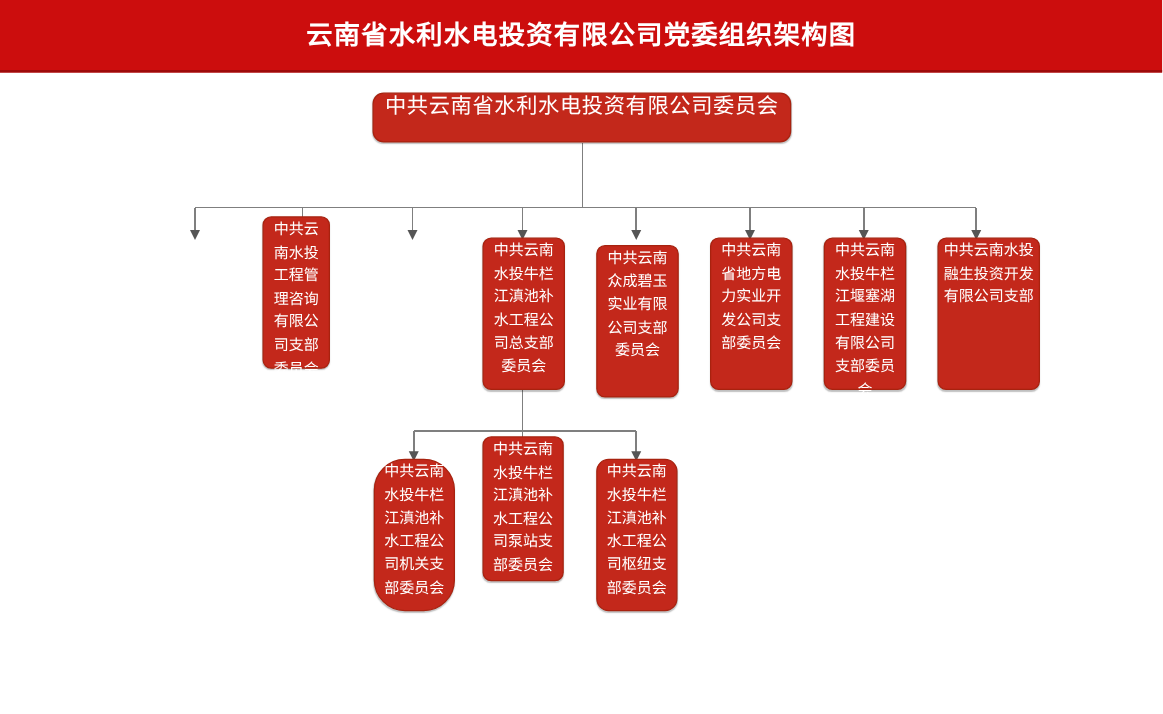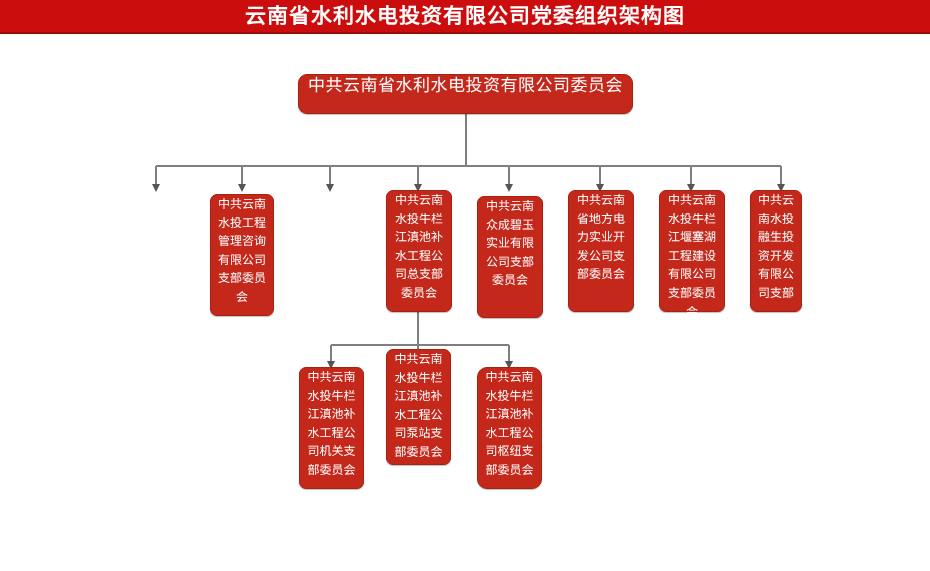--- a/index.html
+++ b/index.html
@@ -18,21 +18,21 @@
     background: #ffffff;
     overflow: hidden;
   }
 
   
   #header-banner {
     position: absolute;
     left: 0;
     top: 0;
     width: 930px;
-    height: 34px;
+    height: 58px;
     background: #cc0d0d;
     border-bottom: 2px solid #9e0b0b;
     box-sizing: border-box;
     display: flex;
     align-items: center;
     justify-content: center;
   }
   #header-title {
     color: #ffffff;
     font-size: 21px;
@@ -147,46 +147,46 @@
         <polygon points="418,323 414,315 422,315"></polygon>
         <polygon points="509,323 505,315 513,315"></polygon>
       </g>
     </svg>
 
     <div class="node root" style="left:298px; top:28px; width:335px; height:40px;">
       <span class="node-label">中共云南省水利水电投资有限公司委员会</span>
     </div>
 
 
-    <div class="node level1" style="left:210px; top:148px; width:64px; height:122px;">
+    <div class="node level1" style="left:210px; top:127px; width:54px; height:122px;">
       <span class="node-label">中共云南水投工程管理咨询有限公司支部委员会</span>
     </div>
 
 
     <div class="node level1" style="left:386px; top:144px; width:66px; height:122px;">
       <span class="node-label">中共云南水投牛栏江滇池补水工程公司总支部委员会</span>
     </div>
 
     <div class="node level1" style="left:477px; top:150px; width:66px; height:122px;">
       <span class="node-label">中共云南众成碧玉实业有限公司支部委员会</span>
     </div>
 
     <div class="node level1" style="left:568px; top:144px; width:66px; height:122px;">
       <span class="node-label">中共云南省地方电力实业开发公司支部委员会</span>
     </div>
 
     <div class="node level1" style="left:659px; top:144px; width:66px; height:122px;">
       <span class="node-label">中共云南水投牛栏江堰塞湖工程建设有限公司支部委员会</span>
     </div>
 
-    <div class="node level1" style="left:750px; top:144px; width:52px; height:122px;">
+    <div class="node level1" style="left:750px; top:144px; width:82px; height:122px;">
       <span class="node-label">中共云南水投融生投资开发有限公司支部</span>
     </div>
 
-    <div class="node level2" style="left:299px; top:321px; width:65px; height:122px;">
+    <div class="node level2" style="left:299px; top:321px; width:65px; height:122px;border-radius:25px;">
       <span class="node-label">中共云南水投牛栏江滇池补水工程公司机关支部委员会</span>
     </div>
 
     <div class="node level2" style="left:386px; top:303px; width:65px; height:116px;">
       <span class="node-label">中共云南水投牛栏江滇池补水工程公司泵站支部委员会</span>
     </div>
 
     <div class="node level2" style="left:477px; top:321px; width:65px; height:122px;border-radius:10px;">
       <span class="node-label">中共云南水投牛栏江滇池补水工程公司枢纽支部委员会</span>
     </div>

